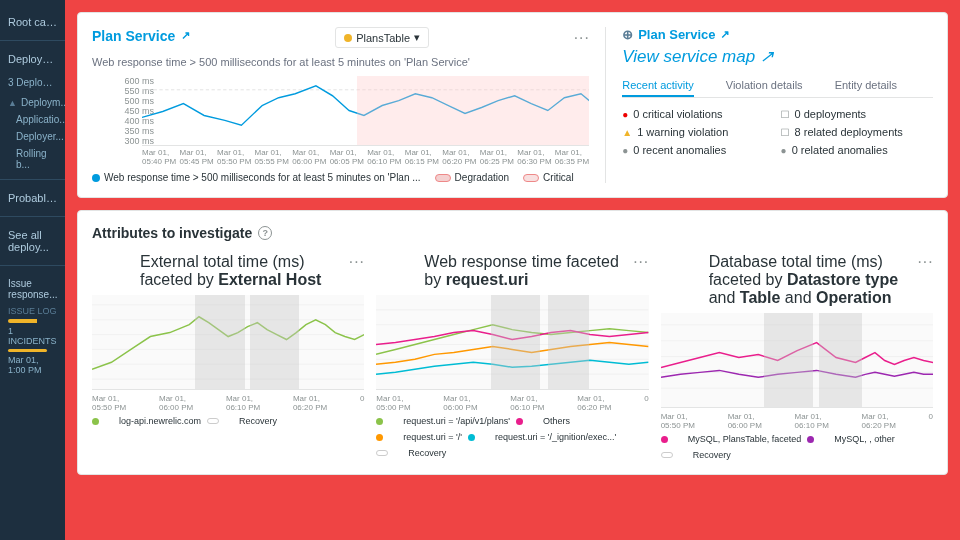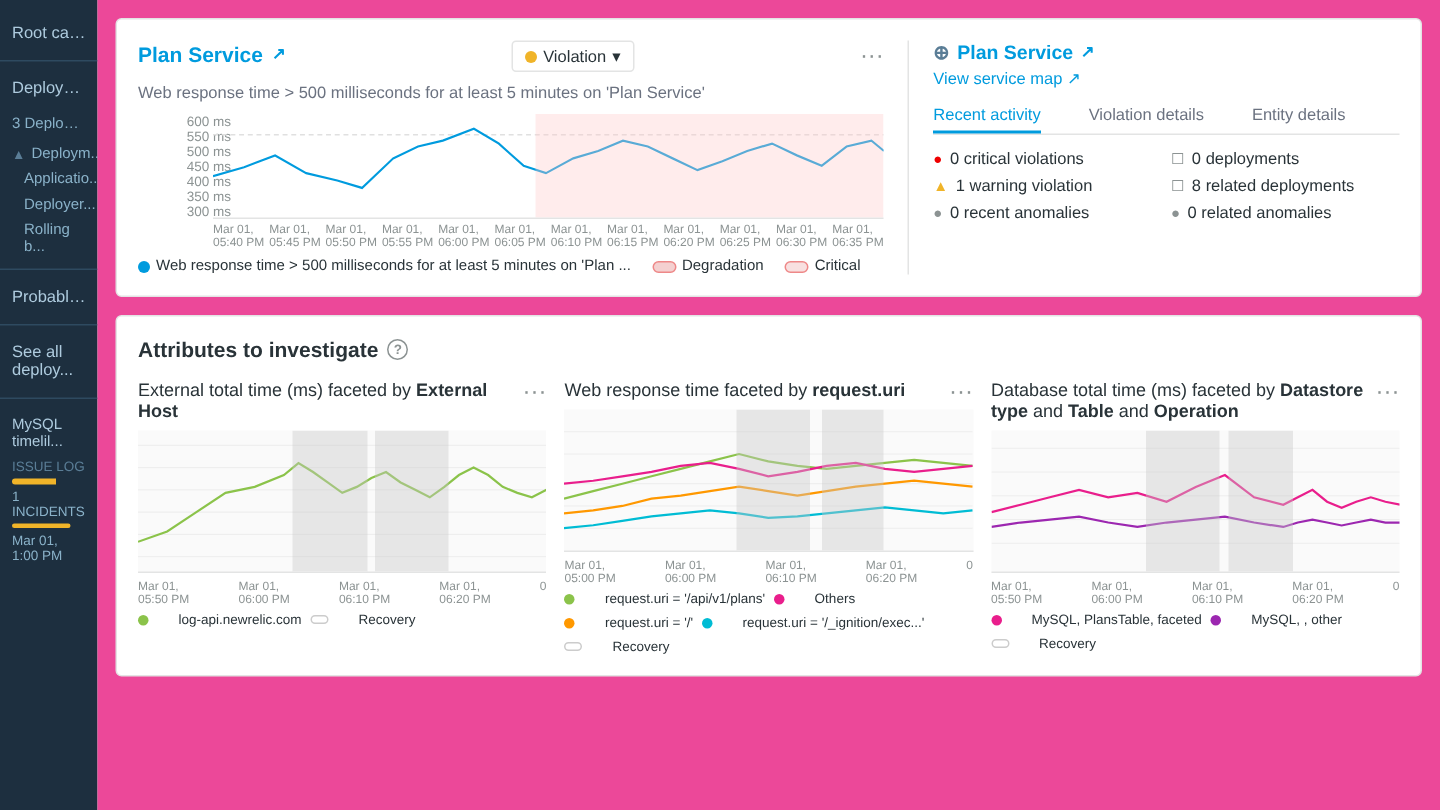--- a/index.html
+++ b/index.html
@@ -69,21 +69,21 @@
     .incident-time {
       font-size: 9px;
       color: #8ab2c9;
     }
 
     
     .main {
       flex: 1;
       overflow-y: auto;
       padding: 12px;
-      background: #ec4899;
+      background: #ef4444;
       display: flex;
       flex-direction: column;
       gap: 12px;
     }
 
     
     .card {
       background: #fff;
       border-radius: 4px;
       border: 1px solid #e3e4e4;
@@ -209,24 +209,25 @@
     .right-title {
       font-size: 13px;
       font-weight: 600;
       color: #009bde;
       display: flex;
       align-items: center;
       gap: 5px;
       margin-bottom: 4px;
     }
     .view-map-link {
-      font-size: 11px;
+      font-size: 17px;
       color: #009bde;
       margin-bottom: 8px;
       cursor: pointer;
+      font-style: italic;
     }
     .right-tabs {
       display: flex;
       gap: 32px;
       border-bottom: 1px solid #e3e4e4;
       margin-bottom: 10px;
     }
     .right-tab {
       font-size: 11px;
       padding: 4px 0;
@@ -271,23 +272,24 @@
       cursor: pointer;
     }
     .attr-charts {
       display: flex;
       gap: 12px;
     }
     .attr-chart-card {
       flex: 1;
     }
     .attr-chart-title {
-      font-size: 12px;
+      font-size: 16px;
       color: #293338;
       margin-bottom: 6px;
+      margin-left: 48px;
     }
     .attr-chart-title strong { font-weight: 700; }
     .attr-chart-area {
       height: 95px;
       position: relative;
       background: #fafafa;
       border-bottom: 1px solid #e3e4e4;
       overflow: hidden;
       margin-bottom: 4px;
     }
@@ -366,21 +368,21 @@
   <div class="sidebar-divider"></div>
   <div class="sidebar-item">
     <span>Probable cau...</span>
   </div>
   <div class="sidebar-divider"></div>
   <div class="sidebar-bottom-btn">
     <span>See all deploy...</span>
   </div>
   <div class="sidebar-divider"></div>
   <div class="issue-timeline">
-    <div>MySQL timelil...</div>
+    <div>Issue response...</div>
     <div style="margin-top:6px; font-size:9px; color:#5a7d96;">ISSUE LOG</div>
     <div class="orange-bar"></div>
     <div class="incident-info">1 INCIDENTS</div>
     <div style="background:#f0b429; height:3px; width:80%; margin:3px 0; border-radius:2px;"></div>
     <div class="incident-time" style="white-space:pre-line;">Mar 01,
 1:00 PM</div>
   </div>
 </div>
 
 <div class="main">
@@ -388,21 +390,21 @@
   <div class="card top-card">
 
     <div class="top-left">
       <div class="top-actions">
         <div class="card-title">
           <span>Plan Service</span>
           <span class="external-link-icon">↗</span>
         </div>
         <div class="violation-badge">
           <span class="violation-dot"></span>
-          <span>Violation</span>
+          <span>PlansTable</span>
           <span>▾</span>
         </div>
         <div class="more-btn">···</div>
       </div>
       <div class="subtitle">Web response time &gt; 500 milliseconds for at least 5 minutes on 'Plan Service'</div>
 
       <div class="chart-container">
         <div class="chart-labels-y">
           <span>600 ms</span>
           <span>550 ms</span>

